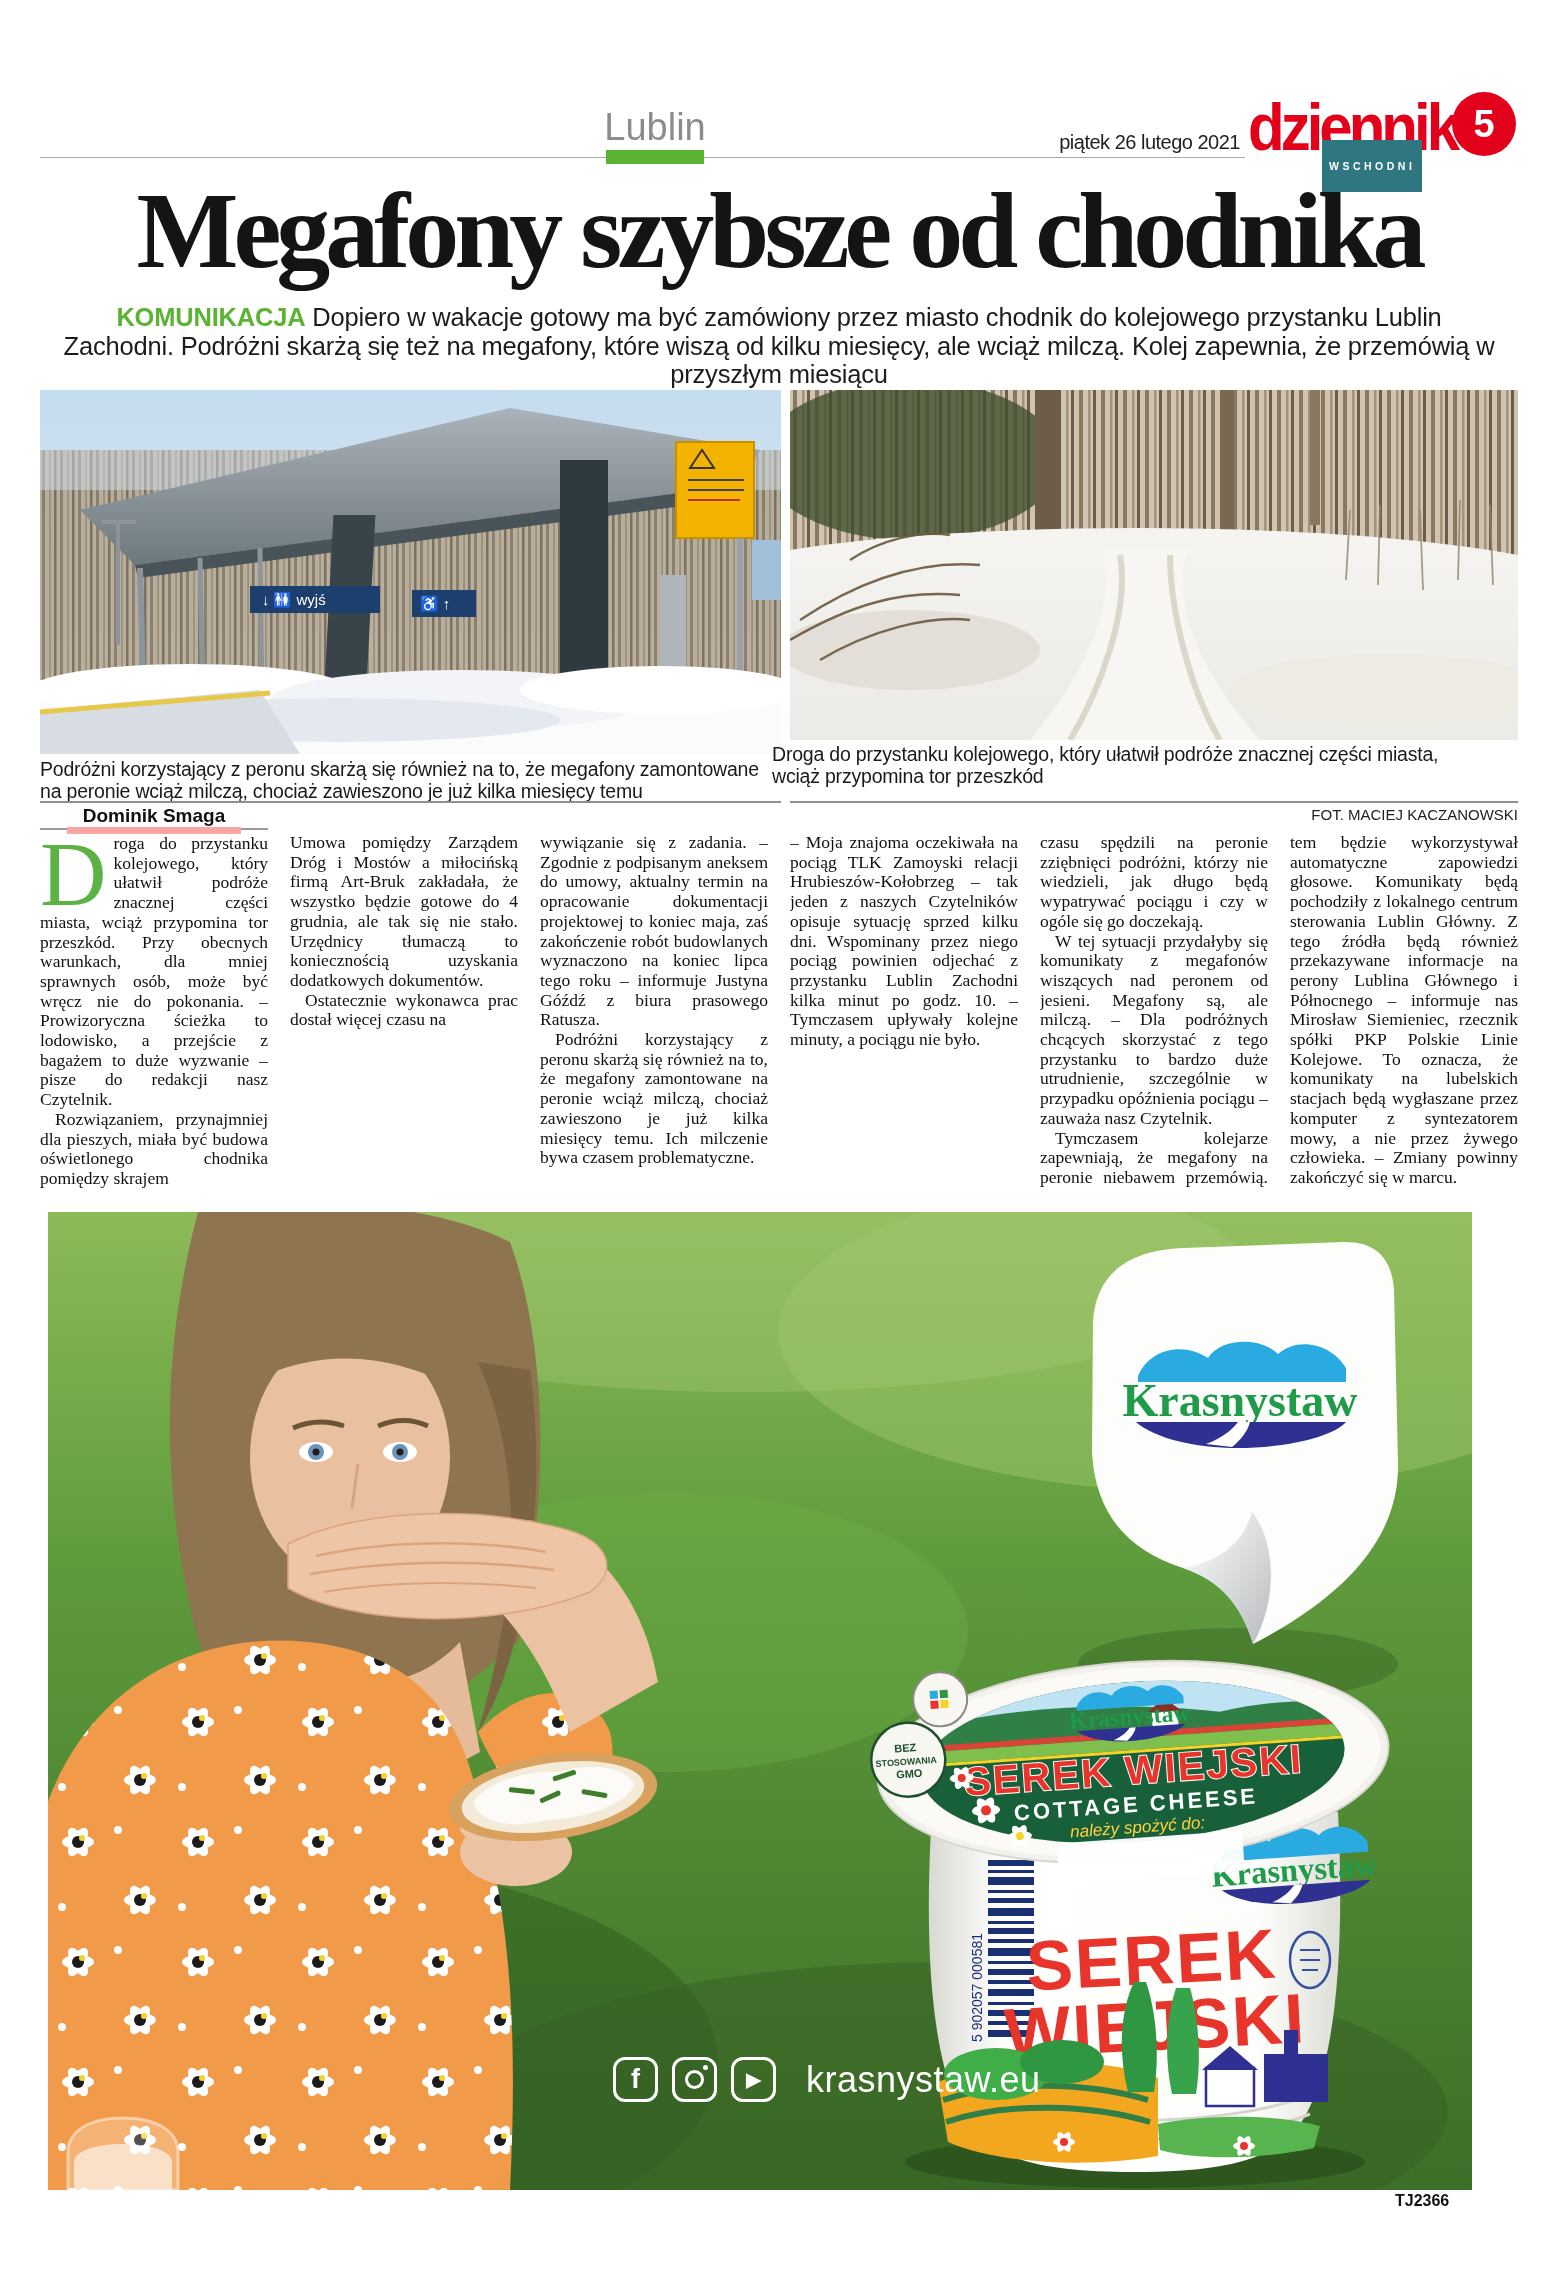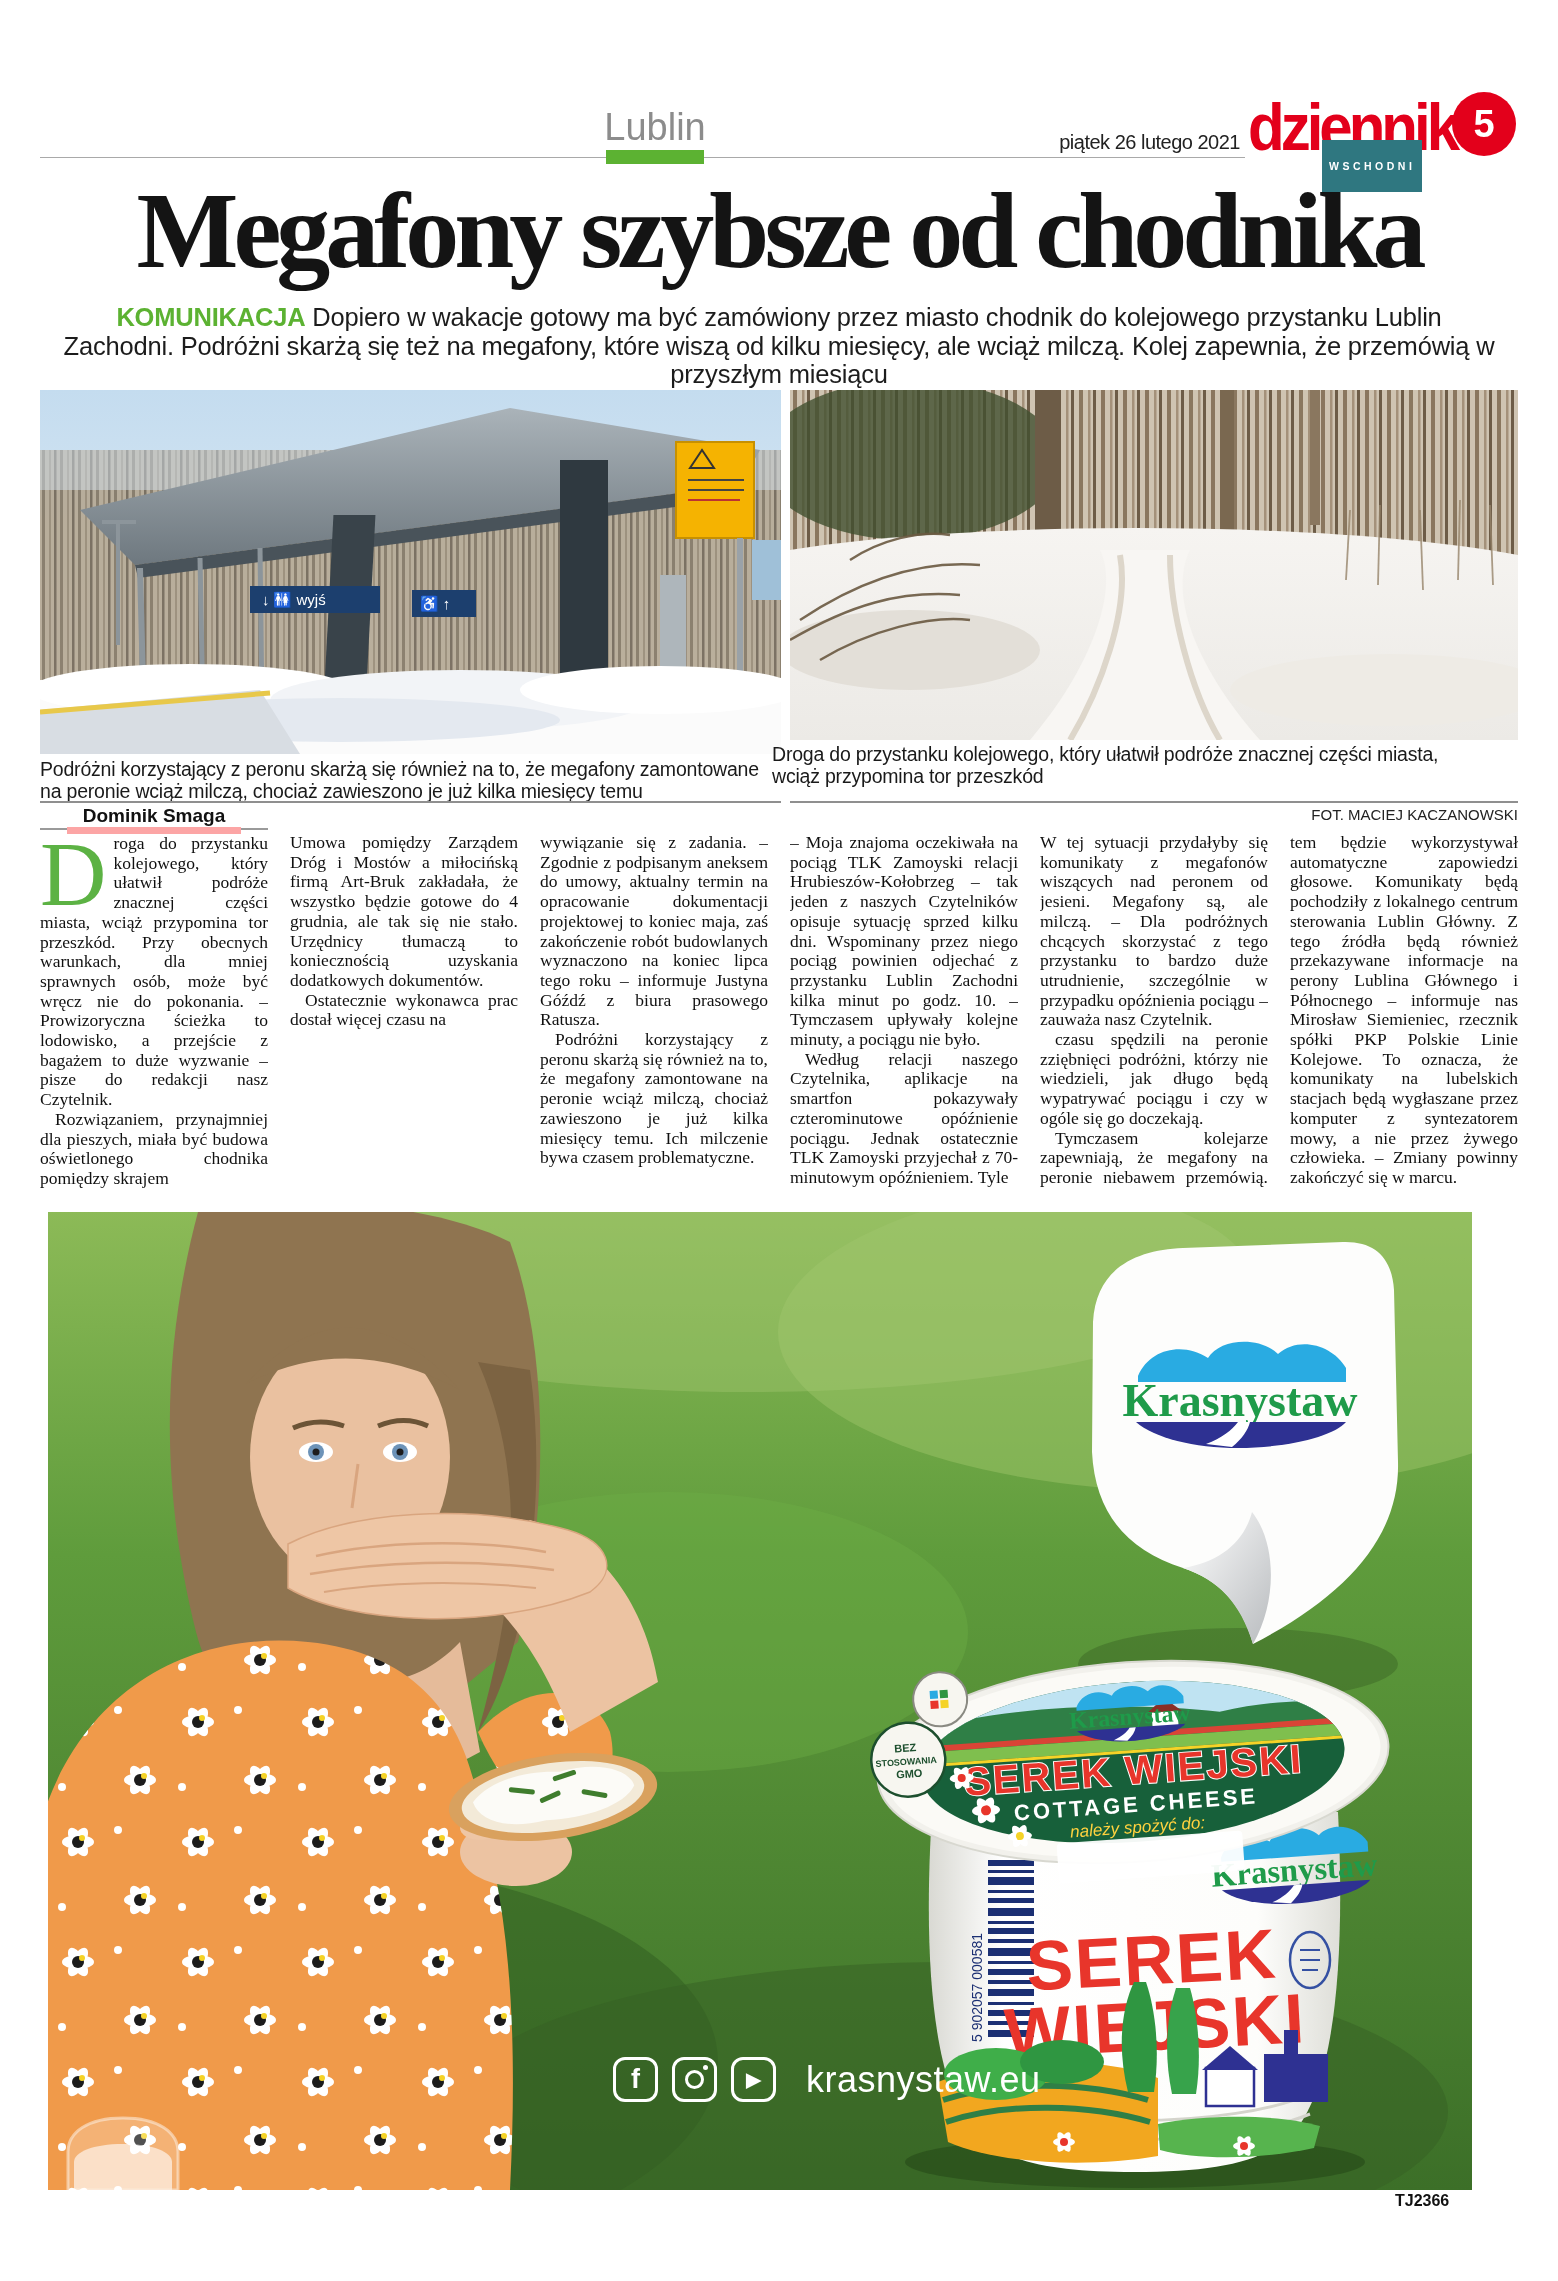--- a/index.html
+++ b/index.html
@@ -210,25 +210,24 @@
     <div class="col pt">
       <p>Umowa pomiędzy Zarządem Dróg i Mostów a miłocińską firmą Art-Bruk zakładała, że wszystko będzie gotowe do 4 grudnia, ale tak się nie stało. Urzędnicy tłumaczą to koniecznością uzyskania dodatkowych dokumentów.</p>
       <p>Ostatecznie wykonawca prac dostał więcej czasu na</p>
     </div>
     <div class="col pt">
       <p>wywiązanie się z zadania. – Zgodnie z podpisanym aneksem do umowy, aktualny termin na opracowanie dokumentacji projektowej to koniec maja, zaś zakończenie robót budowlanych wyznaczono na koniec lipca tego roku – informuje Justyna Góźdź z biura prasowego Ratusza.</p>
       <p>Podróżni korzystający z peronu skarżą się również na to, że megafony zamontowane na peronie wciąż milczą, chociaż zawieszono je już kilka miesięcy temu. Ich milczenie bywa czasem problematyczne.</p>
     </div>
     <div class="col pt">
       <p>– Moja znajoma oczekiwała na pociąg TLK Zamoyski relacji Hrubieszów-Kołobrzeg – tak jeden z naszych Czytelników opisuje sytuację sprzed kilku dni. Wspominany przez niego pociąg powinien odjechać z przystanku Lublin Zachodni kilka minut po godz. 10. – Tymczasem upływały kolejne minuty, a pociągu nie było.</p>
-      <p>Według relacji naszego Czytelnika, aplikacje na smartfon pokazywały czterominutowe opóźnienie pociągu. Jednak ostatecznie TLK Zamoyski przyjechał z 70-minutowym opóźnieniem. Tyle</p>
     </div>
     <div class="col pt">
+      <p>czasu spędzili na peronie zziębnięci podróżni, którzy nie wiedzieli, jak długo będą wypatrywać pociągu i czy w ogóle się go doczekają.</p>
       <p>W tej sytuacji przydałyby się komunikaty z megafonów wiszących nad peronem od jesieni. Megafony są, ale milczą. – Dla podróżnych chcących skorzystać z tego przystanku to bardzo duże utrudnienie, szczególnie w przypadku opóźnienia pociągu – zauważa nasz Czytelnik.</p>
-      <p>czasu spędzili na peronie zziębnięci podróżni, którzy nie wiedzieli, jak długo będą wypatrywać pociągu i czy w ogóle się go doczekają.</p>
       <p>Tymczasem kolejarze zapewniają, że megafony na peronie niebawem przemówią. – Instalowany sys-</p>
     </div>
     <div class="col pt">
       <p>tem będzie wykorzystywał automatyczne zapowiedzi głosowe. Komunikaty będą pochodziły z lokalnego centrum sterowania Lublin Główny. Z tego źródła będą również przekazywane informacje na perony Lublina Głównego i Północnego – informuje nas Mirosław Siemieniec, rzecznik spółki PKP Polskie Linie Kolejowe. To oznacza, że komunikaty na lubelskich stacjach będą wygłaszane przez komputer z syntezatorem mowy, a nie przez żywego człowieka. – Zmiany powinny zakończyć się w marcu.</p>
     </div>
   </div>
 
 
   <div class="ad">
     <svg class="adbg" width="1424" height="978" viewBox="0 0 1424 978">

